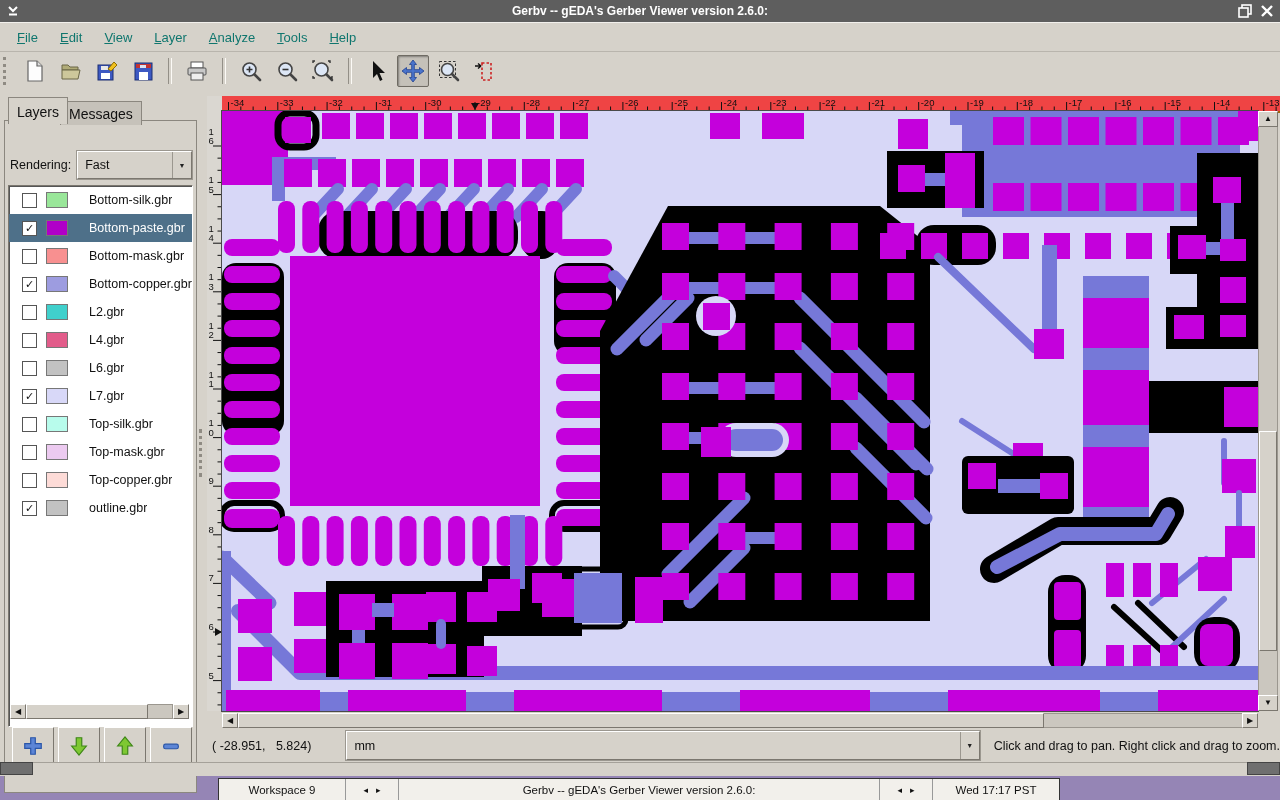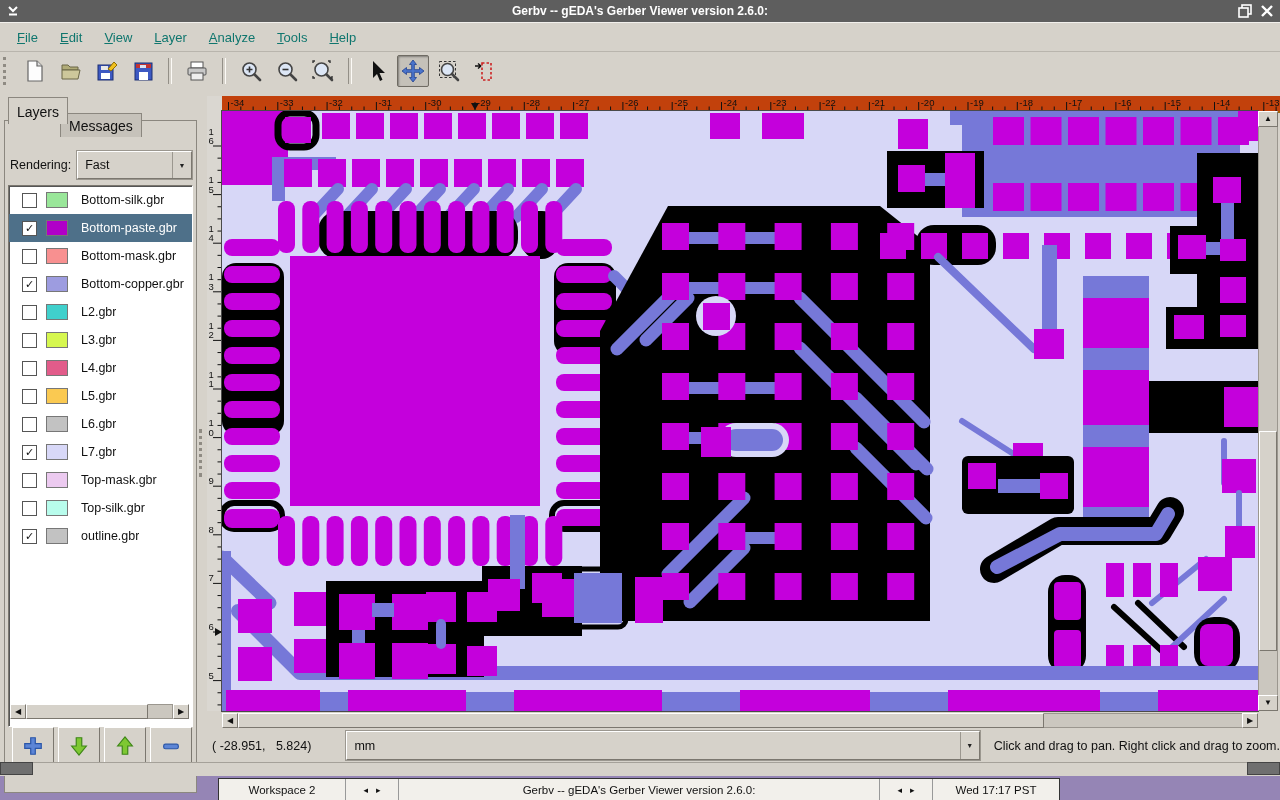--- a/index.html
+++ b/index.html
@@ -28,33 +28,33 @@
   .combo{margin-left:6px;flex:1;height:26px;background:#d6d2ca;border:1px solid #fff;border-right-color:#7b776f;border-bottom-color:#7b776f;box-shadow:0 0 0 1px #9b978f;display:flex;align-items:center;}
   .combo .ctext{flex:1;font-size:12.5px;padding-left:7px;color:#111;}
   .combo .carr{width:18px;height:100%;border-left:1px solid #9b978f;display:flex;align-items:center;justify-content:center;font-size:7px;color:#222;}
   #layer-list{left:8px;top:162px;width:183px;height:540px;background:#fff;border:1px solid #7b776f;border-bottom-color:#fff;border-right-color:#fff;box-shadow:inset 1px 1px 0 #555;overflow:hidden;}
   .lrow{height:28px;display:flex;align-items:center;white-space:nowrap;}
   .lrow.sel{background:#4e7089;}
   .lrow.sel .lname{color:#fff;}
   .cbx{width:13px;height:13px;background:#fff;border:1px solid #555;margin-left:13px;flex:0 0 auto;
        font-size:11px;line-height:12px;text-align:center;color:#111;}
   .swatch{width:20px;height:14px;margin-left:9px;border:1px solid #777;flex:0 0 auto;}
-  .lname{margin-left:13px;font-size:12.5px;color:#111;overflow:hidden;}
+  .lname{margin-left:21px;font-size:12.5px;color:#111;overflow:hidden;}
   
   .sbtrack{background:#cbc7bf;border:1px solid #9b978f;box-sizing:border-box;}
   .sthumb{background:#d6d2ca;border:1px solid #7b776f;border-top-color:#fff;border-left-color:#fff;box-sizing:border-box;}
   .sbtn{background:#d6d2ca;border:1px solid #7b776f;border-top-color:#fff;border-left-color:#fff;box-sizing:border-box;
         display:flex;align-items:center;justify-content:center;font-size:8px;color:#111;line-height:1;}
   
   .pbtn{width:41px;height:36px;background:#d6d2ca;border:1px solid #7b776f;border-top-color:#fff;border-left-color:#fff;
         display:flex;align-items:center;justify-content:center;}
   .pbtn svg{width:22px;height:22px;}
   #splitter-grip{left:199px;top:406px;width:5px;height:48px;border-left:3px dotted #8f8b83;}
   
-  #ruler-top{left:222px;top:95px;width:1058px;height:15px;background:#c2410c;border-bottom:2px solid #a16207;}
+  #ruler-top{left:222px;top:95px;width:1058px;height:15px;background:#ef4444;border-bottom:2px solid #a16207;}
   #ruler-left{left:207px;top:110px;width:15px;height:600px;background:#dad7d1;border-right:1px solid #6f6b63;}
   #ruler-corner{left:207px;top:95px;width:15px;height:15px;background:#dad7d1;border-right:1px solid #a09c94;border-bottom:1px solid #a09c94;}
   #pcb-wrap{left:222px;top:110px;width:1036px;height:600px;background:#d7d7f7;outline:1px solid #4a4a4a;overflow:hidden;}
   
   #statusbar{left:200px;top:727px;width:1080px;height:35px;display:flex;align-items:center;}
   #coords{font-size:12.5px;color:#111;white-space:pre;margin-left:12px;}
   #units-combo{margin-left:35px;width:58px;height:27px;}
   #hint{font-size:12.5px;color:#111;margin-left:14px;}
   #bottom-strip{left:0;top:762px;width:1280px;height:13px;background:#d6d2ca;border-top:1px solid #a5a199;}
   .grip-dark{top:762px;width:33px;height:13px;background:#6f6f6f;border:1px solid #444;box-sizing:border-box;}
@@ -181,21 +181,21 @@
         <div class="tool">
           <svg viewBox="0 0 24 24">
             <rect x="9" y="4" width="9" height="17" fill="none" stroke="#cc2222" stroke-width="1.6" stroke-dasharray="2.5 2"></rect>
             <path d="M2 7 h6 M8 7 l-3 -2.5 M8 7 l-3 2.5" stroke="#111" stroke-width="1.4" fill="none"></path>
           </svg>
         </div>
       </div>
 
     <div class="abs" id="panel-frame"></div>
     <div class="abs tab on" style="left:8px;top:74px;">Layers</div>
-    <div class="abs tab" style="left:60px;top:78px;margin-top:12px;">Messages</div>
+    <div class="abs tab" style="left:60px;top:78px;">Messages</div>
 
     <div class="abs" id="rendering-row">
       <span id="rendering-label">Rendering:</span>
       <div class="combo">
         <span class="ctext">Fast</span>
         <span class="carr">▼</span>
       </div>
     </div>
 
     <div class="abs" id="layer-list">
@@ -219,52 +219,47 @@
           <div class="swatch" style="background: rgb(157, 156, 224);"></div>
           <span class="lname">Bottom-copper.gbr</span>
         </div>
         <div class="lrow">
           <div class="cbx"></div>
           <div class="swatch" style="background: rgb(64, 208, 204);"></div>
           <span class="lname">L2.gbr</span>
         </div>
         <div class="lrow">
           <div class="cbx"></div>
-          <div class="swatch" style="background: rgb(214, 247, 79);"></div>
-          <span class="lname">L3.gbr</span>
-        </div>
-        <div class="lrow">
-          <div class="cbx"></div>
           <div class="swatch" style="background: rgb(226, 92, 138);"></div>
           <span class="lname">L4.gbr</span>
-        </div>
-        <div class="lrow">
-          <div class="cbx"></div>
-          <div class="swatch" style="background: rgb(250, 201, 81);"></div>
-          <span class="lname">L5.gbr</span>
         </div>
         <div class="lrow">
           <div class="cbx"></div>
           <div class="swatch" style="background: rgb(194, 194, 194);"></div>
           <span class="lname">L6.gbr</span>
         </div>
         <div class="lrow">
           <div class="cbx">✓</div>
           <div class="swatch" style="background: rgb(216, 216, 248);"></div>
           <span class="lname">L7.gbr</span>
         </div>
         <div class="lrow">
           <div class="cbx"></div>
+          <div class="swatch" style="background: rgb(184, 252, 236);"></div>
+          <span class="lname">Top-silk.gbr</span>
+        </div>
+        <div class="lrow">
+          <div class="cbx"></div>
           <div class="swatch" style="background: rgb(236, 202, 240);"></div>
           <span class="lname">Top-mask.gbr</span>
         </div>
         <div class="lrow">
           <div class="cbx"></div>
-          <div class="swatch" style="background: rgb(184, 252, 236);"></div>
-          <span class="lname">Top-silk.gbr</span>
+          <div class="swatch" style="background: rgb(253, 219, 215);"></div>
+          <span class="lname">Top-copper.gbr</span>
         </div>
         <div class="lrow">
           <div class="cbx">✓</div>
           <div class="swatch" style="background: rgb(194, 194, 194);"></div>
           <span class="lname">outline.gbr</span>
         </div>
       </div>
 
     <div class="abs sbtn" style="left:10px;top:681px;width:16px;height:15px;">◀</div>
     <div class="abs sbtrack" style="left:26px;top:681px;width:147px;height:15px;"></div>
@@ -778,21 +773,21 @@
       </div>
       <span id="hint">Click and drag to pan. Right click and drag to zoom.</span>
     </div>
   </div>
 
   <div class="abs" id="bottom-strip"></div>
   <div class="abs grip-dark" style="left:0;"></div>
   <div class="abs grip-dark" style="left:1247px;"></div>
 
   <div class="abs" id="taskbar">
-    <div class="tcell" style="width:110px;">Workspace 2</div>
+    <div class="tcell" style="width:110px;">Workspace 9</div>
     <div class="tcell" style="width:36px;">
       <span class="tarr">◂</span>
       <span class="tarr">▸</span>
     </div>
     <div id="tb-title-cell">
       <span>Gerbv -- gEDA's Gerber Viewer version 2.6.0:</span>
     </div>
     <div class="tcell" style="width:36px;">
       <span class="tarr">◂</span>
       <span class="tarr">▸</span>

